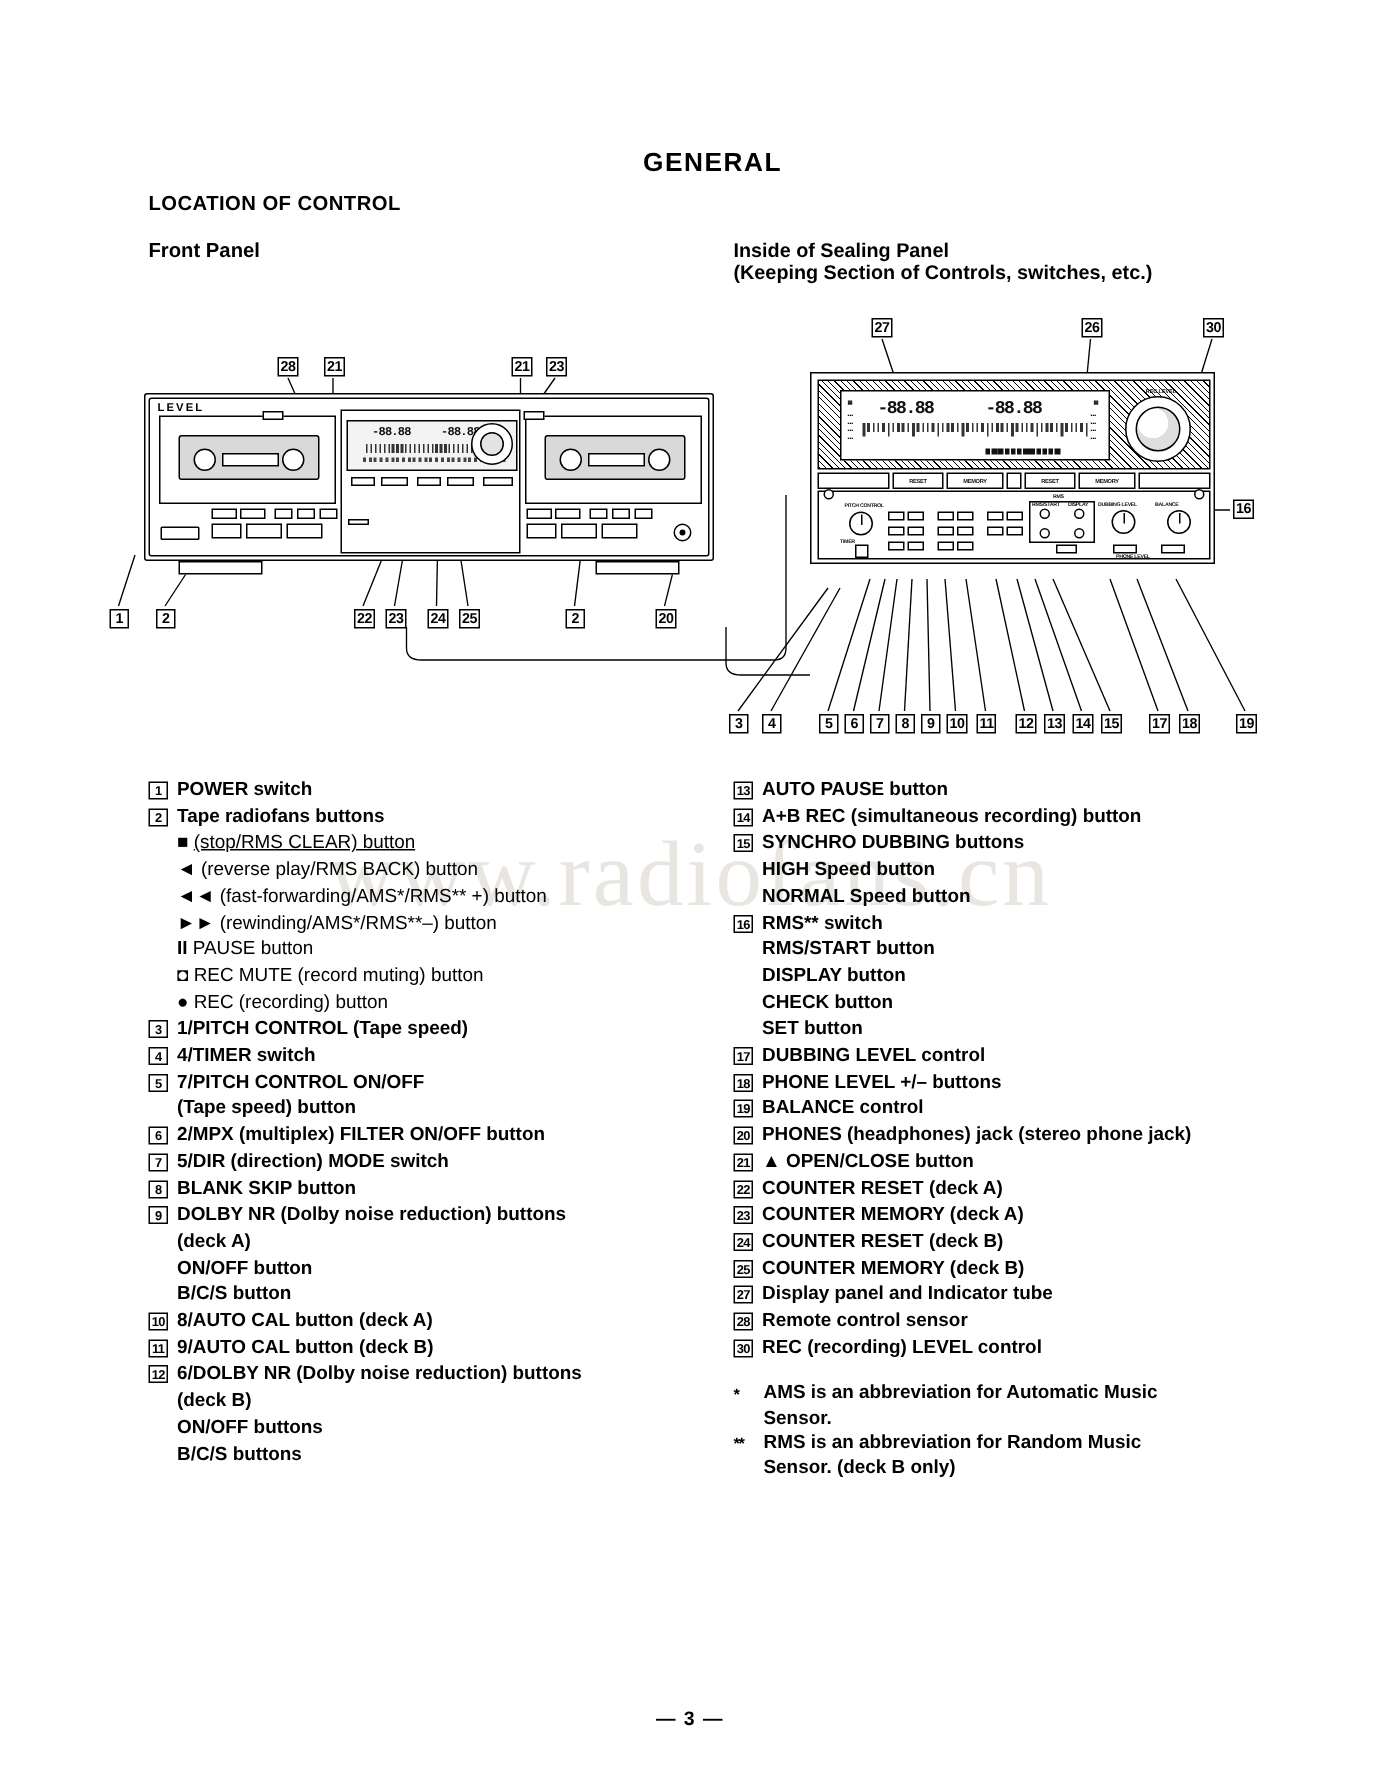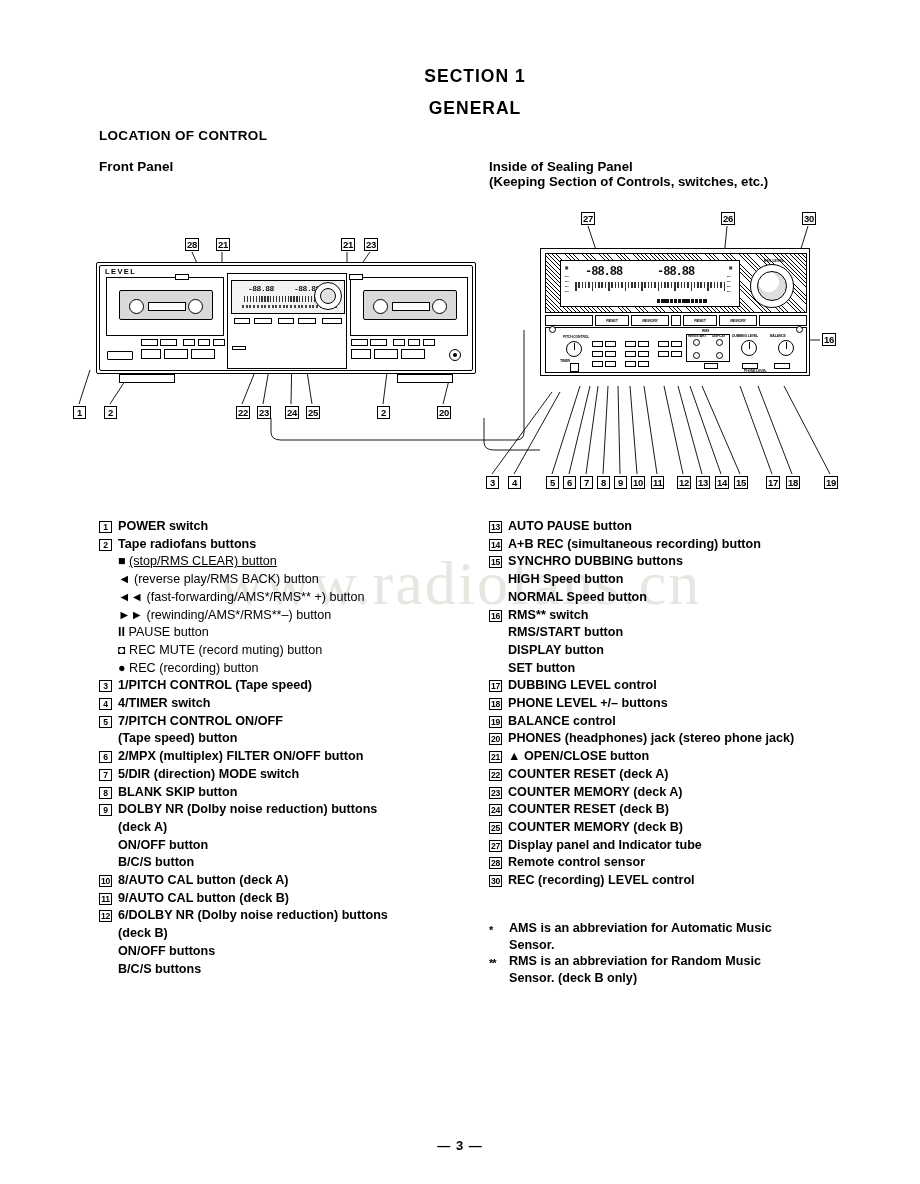--- a/index.html
+++ b/index.html
@@ -269,21 +269,20 @@
     font-size:13px; font-weight:bold; letter-spacing:1px;
   }
 </style>
 </head>
 <body>
 
 <div class="page">
 
   <div class="watermark">www.radiofans.cn</div>
 
-  <div class="sec-title">SECTION  1</div>
   <div class="sec-sub">GENERAL</div>
   <div class="loc-title">LOCATION OF CONTROL</div>
   <div class="front-panel-title">Front Panel</div>
   <div class="inside-title">
     <div>Inside of Sealing Panel</div>
     <div>(Keeping Section of Controls, switches, etc.)</div>
   </div>
 
   <div class="diagram" id="front-panel-art">
     <div class="fp-body">
@@ -715,20 +714,21 @@
         <div class="lg-text">SYNCHRO DUBBING buttons</div>
       </div>
       <div class="lg-sub">HIGH Speed button</div>
       <div class="lg-sub">NORMAL Speed button</div>
       <div class="lg-row">
         <div class="lg-num">16</div>
         <div class="lg-text">RMS** switch</div>
       </div>
       <div class="lg-sub">RMS/START button</div>
       <div class="lg-sub">DISPLAY button</div>
+      <div class="lg-sub">CHECK button</div>
       <div class="lg-sub">SET button</div>
       <div class="lg-row">
         <div class="lg-num">17</div>
         <div class="lg-text">DUBBING LEVEL control</div>
       </div>
       <div class="lg-row">
         <div class="lg-num">18</div>
         <div class="lg-text">PHONE LEVEL +/– buttons</div>
       </div>
       <div class="lg-row">

